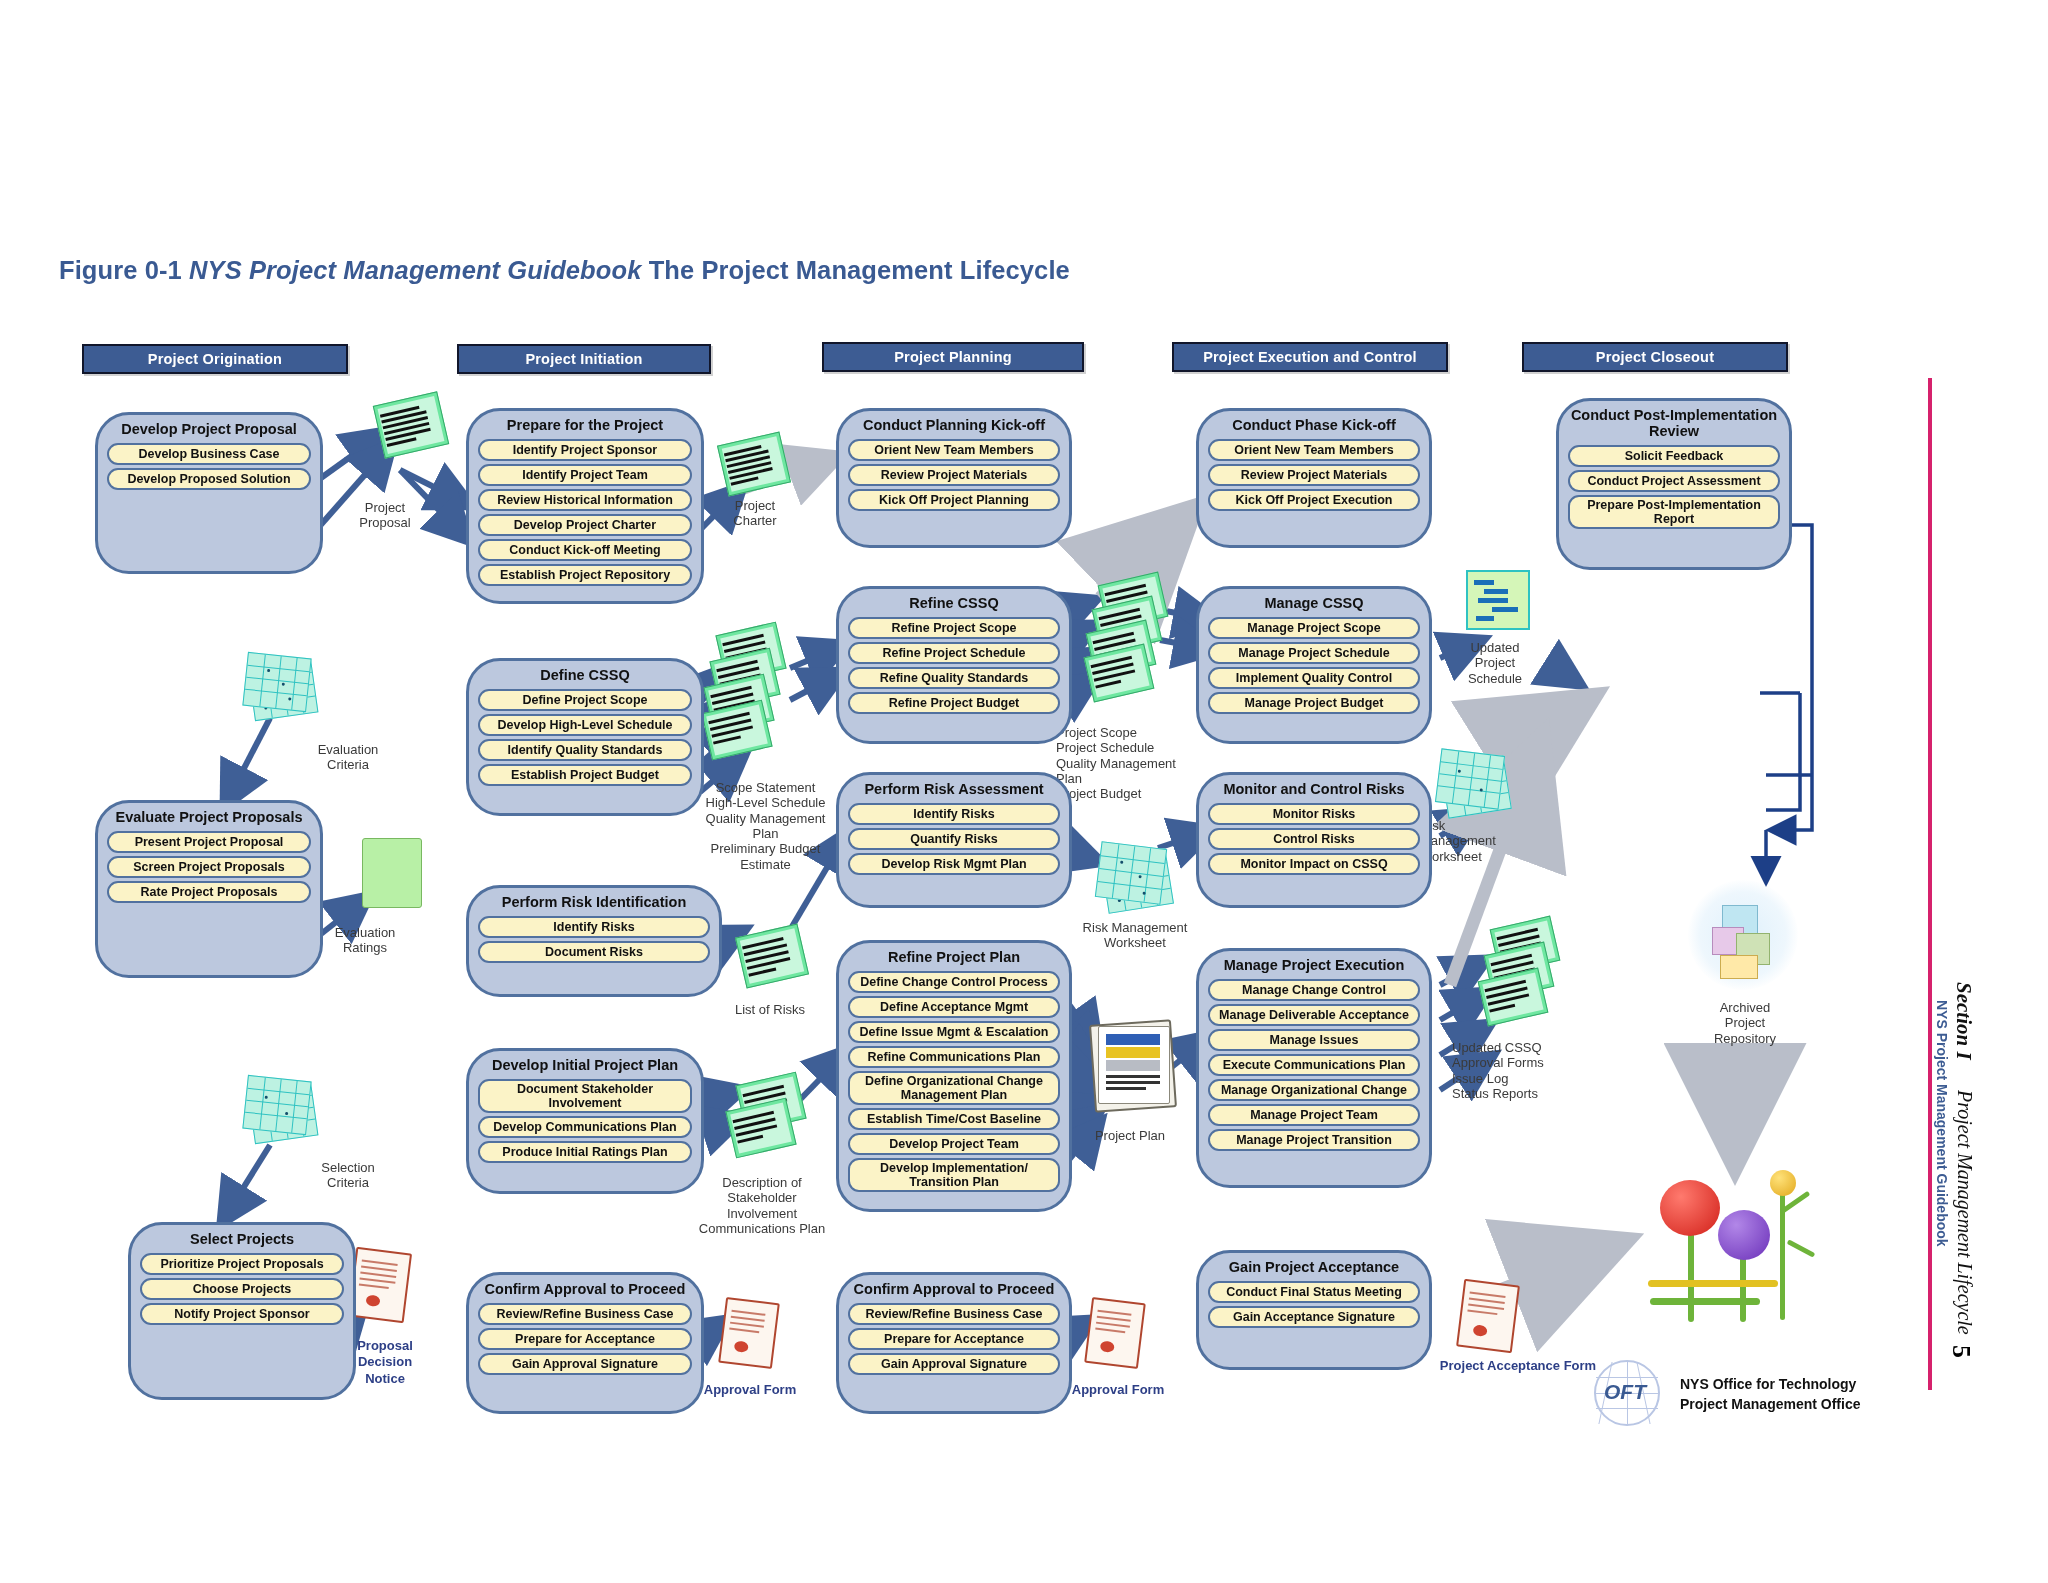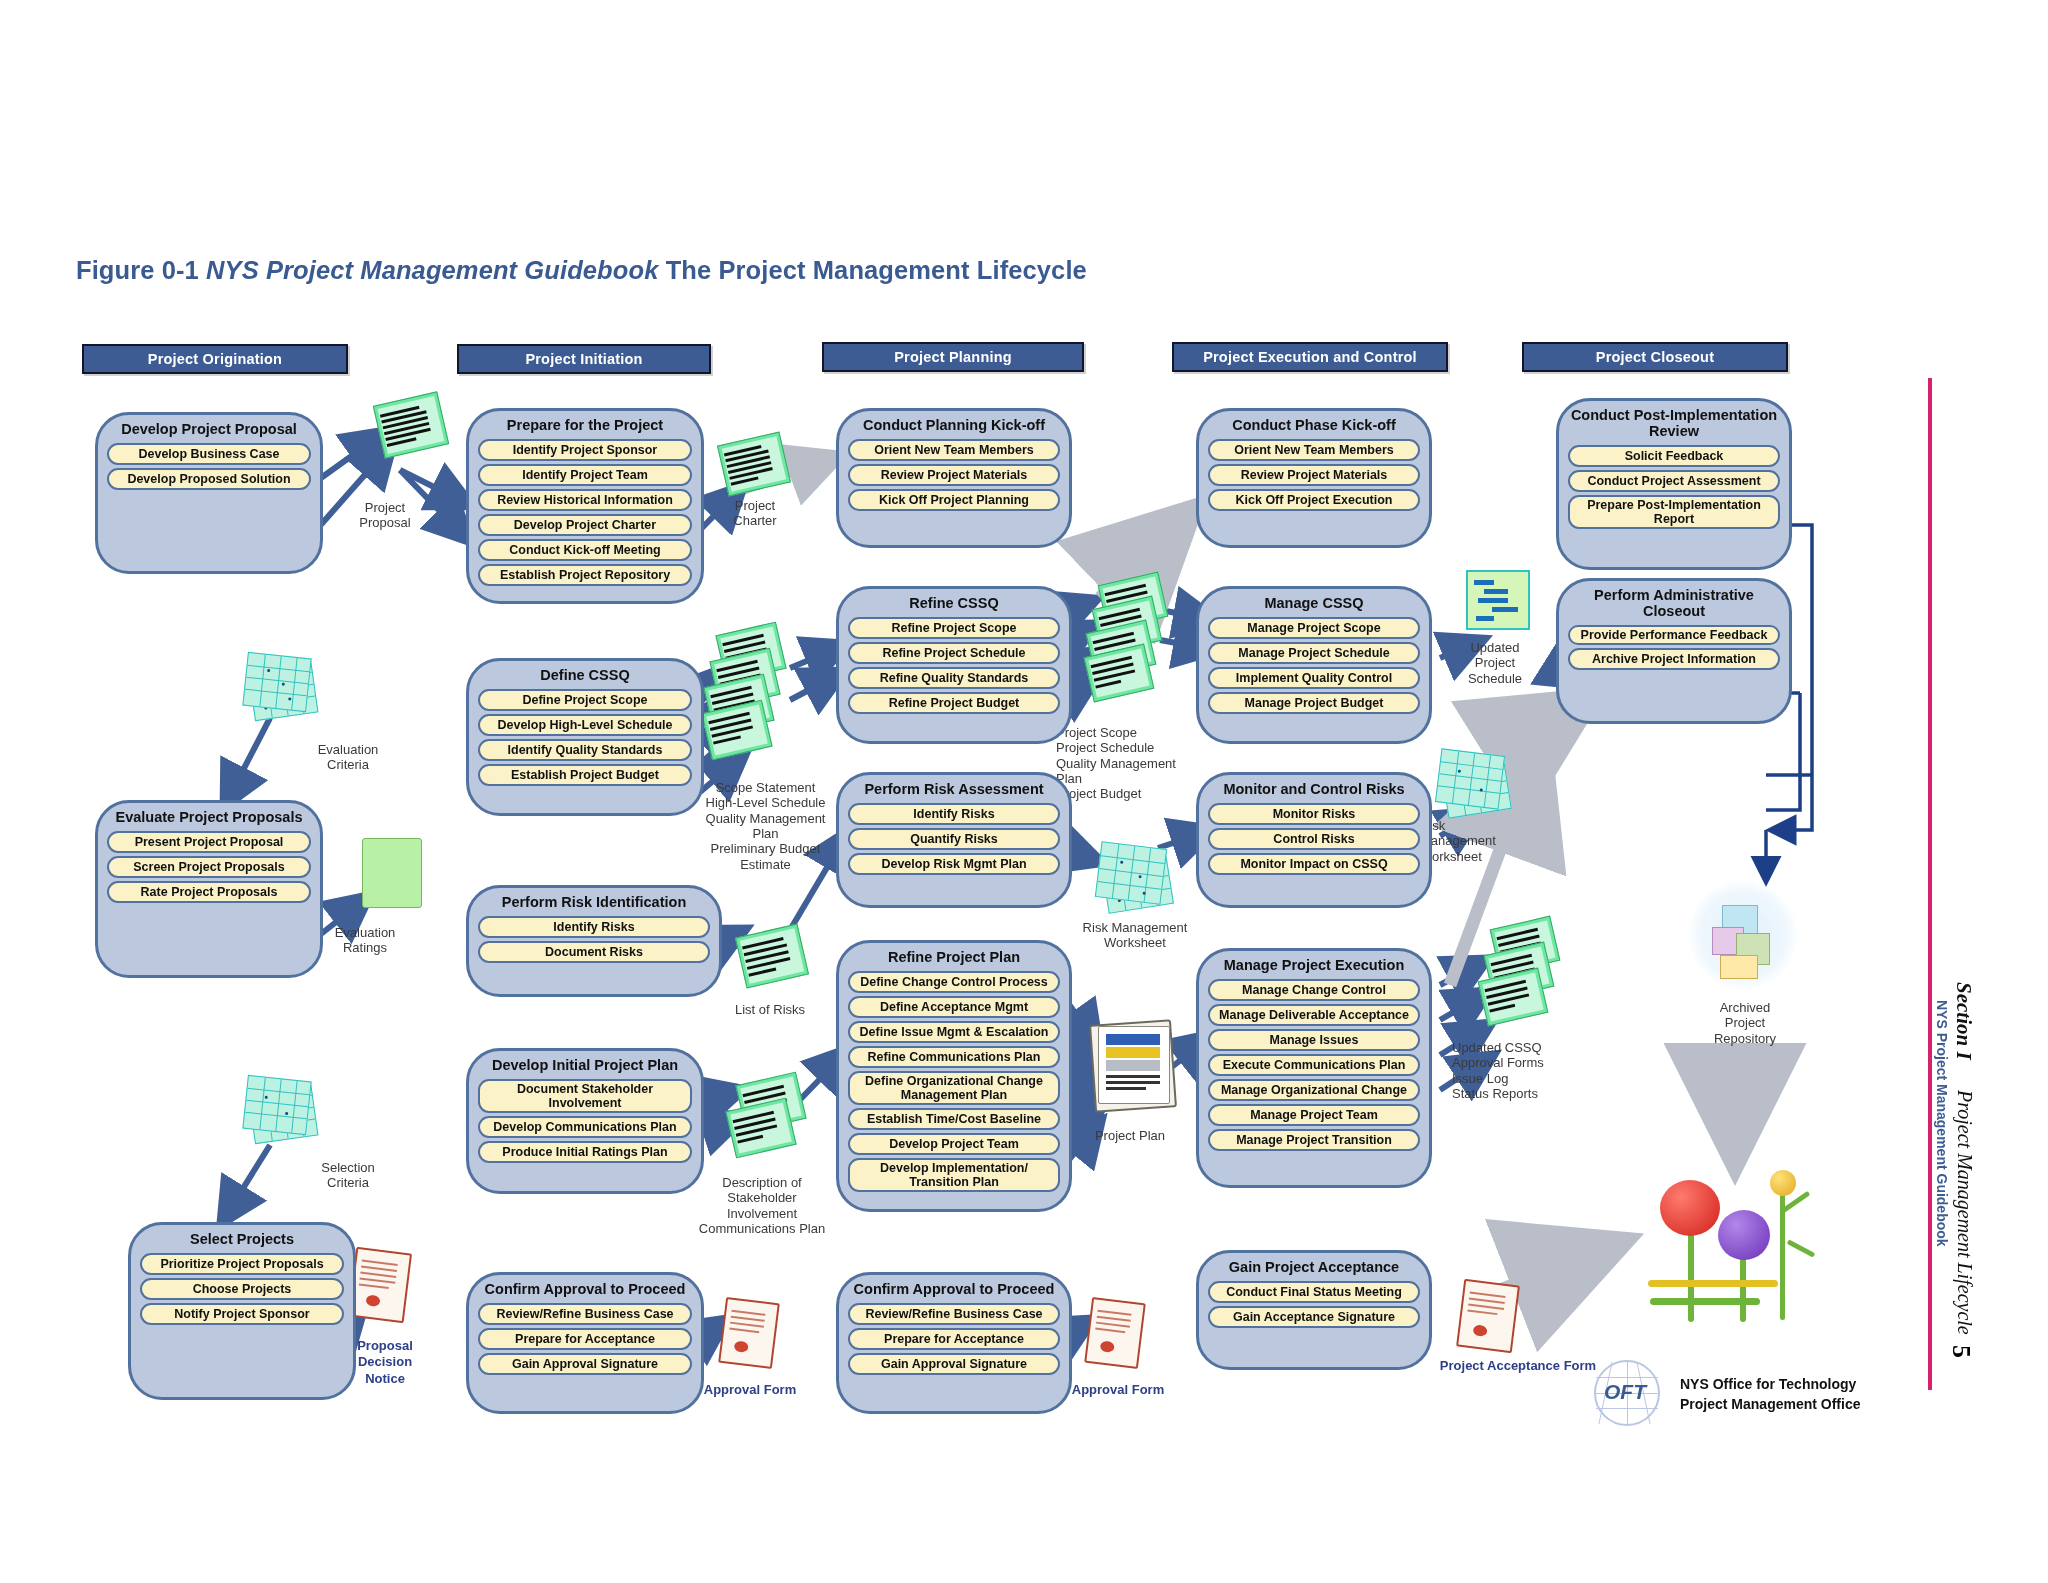--- a/index.html
+++ b/index.html
@@ -2,21 +2,21 @@
 <html><head>
 <meta charset="utf-8">
 <style>
   html,body{margin:0;padding:0;background:#fff;}
   body{width:2048px;height:1583px;position:relative;
        font-family:"Liberation Sans", sans-serif;
        -webkit-font-smoothing:antialiased;}
   #page{position:absolute;left:0;top:0;width:2048px;height:1583px;overflow:hidden;background:#ffffff;}
 
   
-  .fig-title{position:absolute;left:76px;top:256px;white-space:nowrap;
+  .fig-title{position:absolute;left:59px;top:256px;white-space:nowrap;
              font-size:25.5px;color:#3a5a92;font-weight:bold;letter-spacing:.1px;text-align:center;}
   .fig-title .it{font-style:italic;}
   .fig-title .pl{font-weight:bold;font-style:normal;}
 
   
   .phase-hdr{position:absolute;height:26px;background:#3d5c93;border:2px solid #11162b;
              color:#ffffff;font-size:14.5px;font-weight:bold;
              display:flex;align-items:center;justify-content:center;
              box-shadow:2px 2px 0 rgba(0,0,0,.18);letter-spacing:.2px;}
 
@@ -726,25 +726,20 @@
     <div class="step">Gain Acceptance Signature</div>
   </div>
 
   <div class="proc" style="left:1556px;top:398px;width:236px;height:172px;">
     <div class="proc-title">Conduct Post-Implementation Review</div>
     <div class="step">Solicit Feedback</div>
     <div class="step">Conduct Project Assessment</div>
     <div class="step two">Prepare Post-Implementation Report</div>
   </div>
 
-  <div class="proc" style="left:1556px;top:578px;width:236px;height:146px;">
-    <div class="proc-title">Perform Administrative Closeout</div>
-    <div class="step two">Provide Performance Feedback</div>
-    <div class="step">Archive Project Information</div>
-  </div>
 
   <div class="oft-wrap" style="left:1594px;top:1358px;width:380px;height:70px;">
     <div class="oft-globe" style="left:0;top:2px;">
       <div class="mer"></div>
         <div class="par"></div>
       <div style="position:absolute;left:14%;top:0;width:1px;height:100%;background:#b9c6e4;transform:skewX(-12deg);"></div>
       <div style="position:absolute;left:76%;top:0;width:1px;height:100%;background:#b9c6e4;transform:skewX(12deg);"></div>
       <div style="position:absolute;left:0;top:24%;width:100%;height:1px;background:#b9c6e4;"></div>
       <div style="position:absolute;left:0;top:74%;width:100%;height:1px;background:#b9c6e4;"></div>
     </div>

